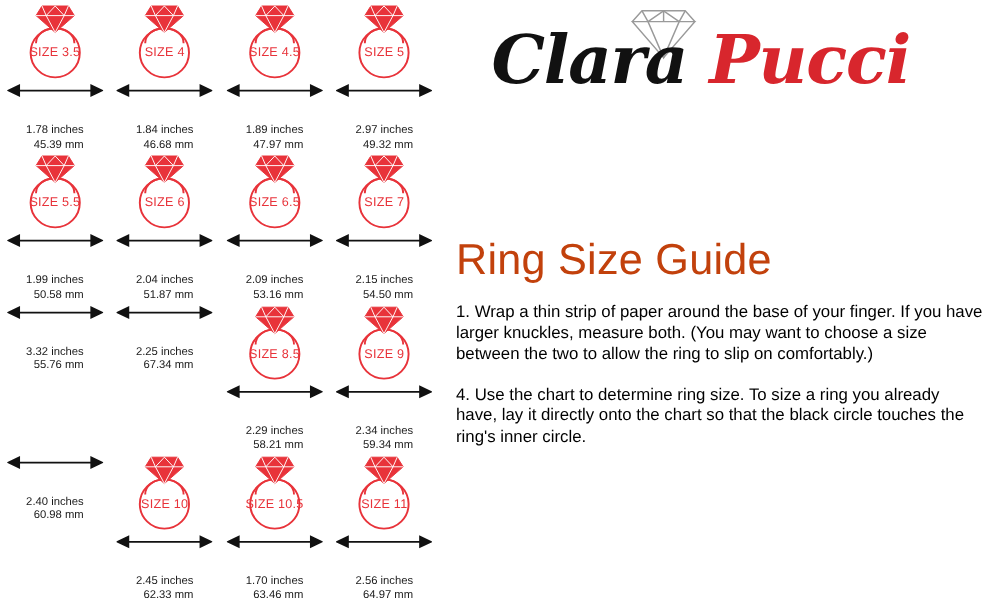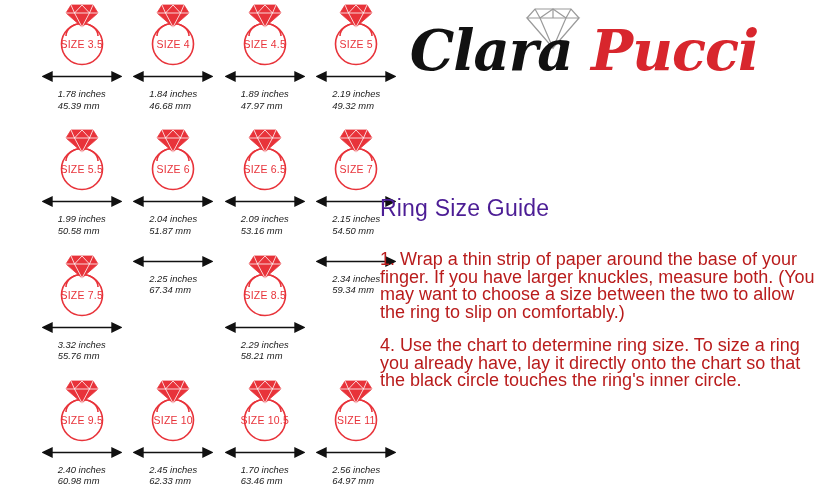--- a/index.html
+++ b/index.html
@@ -23,21 +23,20 @@
   
   .size-grid {
     position: absolute;
     left: 0;
     top: 0;
     width: 366px;
     height: 501px;
     display: grid;
     grid-template-columns: repeat(4, 91.5px);
     grid-template-rows: repeat(4, 125.25px);
-    padding-left: 36px;
   }
   .size-cell {
     position: relative;
     display: flex;
     flex-direction: column;
     align-items: center;
     justify-content: flex-start;
     padding-top: 2px;
     box-sizing: border-box;
   }
@@ -60,26 +59,25 @@
     font-family: "Liberation Sans", sans-serif;
     letter-spacing: 0.2px;
   }
   .arrow-row {
     width: 80px;
     height: 13px;
     position: relative;
     margin-top: 1px;
   }
   .measure-lines {
-    margin-top: 6px;
-    text-align: left;
+    margin-top: 20px;
+    text-align: right;
     line-height: 11.5px;
     font-size: 9.4px;
     color: #1a1a1a;
-    font-style: italic;
   }
   .measure-lines div {
     white-space: nowrap;
   }
 
   
   .right-panel {
     position: absolute;
     left: 366px;
     top: 3px;
@@ -113,36 +111,36 @@
     letter-spacing: -1px;
     white-space: nowrap;
   }
   .logo-clara { color: #111111; }
   .logo-pucci { color: #d8262d; }
 
   .guide-title {
     position: absolute;
     left: 14px;
     top: 192px;
-    font-size: 23px;
+    font-size: 36px;
     font-weight: normal;
-    color: #4c1d95;
+    color: #c2410c;
     letter-spacing: 0.2px;
   }
 
   .steps {
     position: absolute;
     left: 14px;
     top: 248px;
     width: 440px;
   }
   .step {
-    font-size: 18px;
+    font-size: 14px;
     line-height: 17.5px;
-    color: #b91c1c;
+    color: #000000;
     margin-bottom: 16px;
   }
 </style>
 </head>
 <body>
 
 <div class="page">
 
   <div class="size-grid">
       <div class="size-cell">
@@ -262,21 +260,21 @@
         </div>
         <div class="arrow-row">
     <svg width="80" height="13" viewBox="0 0 80 13">
       <g stroke="#111111" stroke-width="1.4" fill="#111111">
         <line x1="9" y1="6.5" x2="71" y2="6.5"></line>
         <polygon points="1,6.5 10,2.2 10,10.8"></polygon>
         <polygon points="79,6.5 70,2.2 70,10.8"></polygon>
       </g>
     </svg></div>
         <div class="measure-lines">
-          <div>2.19 inches</div>
+          <div>2.97 inches</div>
           <div>49.32 mm</div>
         </div>
       </div>
       <div class="size-cell">
         <div class="ring-art">
     <svg width="78" height="66" viewBox="0 0 78 66">
       <g fill="none" stroke="#e8333a" stroke-width="1.6">
         <circle cx="39" cy="42" r="20.5"></circle>
         <path d="M39 21.5 C30 21.5 23 27 23 34"></path>
         <path d="M39 21.5 C48 21.5 55 27 55 34"></path>
@@ -395,38 +393,20 @@
         <polygon points="1,6.5 10,2.2 10,10.8"></polygon>
         <polygon points="79,6.5 70,2.2 70,10.8"></polygon>
       </g>
     </svg></div>
         <div class="measure-lines">
           <div>2.15 inches</div>
           <div>54.50 mm</div>
         </div>
       </div>
       <div class="size-cell">
-        <div class="ring-art">
-    <svg width="78" height="66" viewBox="0 0 78 66">
-      <g fill="none" stroke="#e8333a" stroke-width="1.6">
-        <circle cx="39" cy="42" r="20.5"></circle>
-        <path d="M39 21.5 C30 21.5 23 27 23 34"></path>
-        <path d="M39 21.5 C48 21.5 55 27 55 34"></path>
-      </g>
-      <g fill="#e8333a" stroke="#e8333a" stroke-width="0.8" stroke-linejoin="round">
-        <path d="M39 3 L28 3 L23 11 L39 25 L55 11 L50 3 Z"></path>
-      </g>
-      <g fill="none" stroke="#ffffff" stroke-width="0.8">
-        <path d="M23 11 L55 11"></path>
-        <path d="M28 3 L31.5 11 L39 25 L46.5 11 L50 3"></path>
-        <path d="M31.5 11 L39 3 L46.5 11"></path>
-      </g>
-    </svg>
-          <div class="size-label">SIZE 7.5</div>
-        </div>
         <div class="arrow-row">
     <svg width="80" height="13" viewBox="0 0 80 13">
       <g stroke="#111111" stroke-width="1.4" fill="#111111">
         <line x1="9" y1="6.5" x2="71" y2="6.5"></line>
         <polygon points="1,6.5 10,2.2 10,10.8"></polygon>
         <polygon points="79,6.5 70,2.2 70,10.8"></polygon>
       </g>
     </svg></div>
         <div class="measure-lines">
           <div>3.32 inches</div>
@@ -473,52 +453,52 @@
         <polygon points="1,6.5 10,2.2 10,10.8"></polygon>
         <polygon points="79,6.5 70,2.2 70,10.8"></polygon>
       </g>
     </svg></div>
         <div class="measure-lines">
           <div>2.29 inches</div>
           <div>58.21 mm</div>
         </div>
       </div>
       <div class="size-cell">
+        <div class="ring-art">
+    <svg width="78" height="66" viewBox="0 0 78 66">
+      <g fill="none" stroke="#e8333a" stroke-width="1.6">
+        <circle cx="39" cy="42" r="20.5"></circle>
+        <path d="M39 21.5 C30 21.5 23 27 23 34"></path>
+        <path d="M39 21.5 C48 21.5 55 27 55 34"></path>
+      </g>
+      <g fill="#e8333a" stroke="#e8333a" stroke-width="0.8" stroke-linejoin="round">
+        <path d="M39 3 L28 3 L23 11 L39 25 L55 11 L50 3 Z"></path>
+      </g>
+      <g fill="none" stroke="#ffffff" stroke-width="0.8">
+        <path d="M23 11 L55 11"></path>
+        <path d="M28 3 L31.5 11 L39 25 L46.5 11 L50 3"></path>
+        <path d="M31.5 11 L39 3 L46.5 11"></path>
+      </g>
+    </svg>
+          <div class="size-label">SIZE 9</div>
+        </div>
         <div class="arrow-row">
     <svg width="80" height="13" viewBox="0 0 80 13">
       <g stroke="#111111" stroke-width="1.4" fill="#111111">
         <line x1="9" y1="6.5" x2="71" y2="6.5"></line>
         <polygon points="1,6.5 10,2.2 10,10.8"></polygon>
         <polygon points="79,6.5 70,2.2 70,10.8"></polygon>
       </g>
     </svg></div>
         <div class="measure-lines">
           <div>2.34 inches</div>
           <div>59.34 mm</div>
         </div>
       </div>
       <div class="size-cell">
-        <div class="ring-art">
-    <svg width="78" height="66" viewBox="0 0 78 66">
-      <g fill="none" stroke="#e8333a" stroke-width="1.6">
-        <circle cx="39" cy="42" r="20.5"></circle>
-        <path d="M39 21.5 C30 21.5 23 27 23 34"></path>
-        <path d="M39 21.5 C48 21.5 55 27 55 34"></path>
-      </g>
-      <g fill="#e8333a" stroke="#e8333a" stroke-width="0.8" stroke-linejoin="round">
-        <path d="M39 3 L28 3 L23 11 L39 25 L55 11 L50 3 Z"></path>
-      </g>
-      <g fill="none" stroke="#ffffff" stroke-width="0.8">
-        <path d="M23 11 L55 11"></path>
-        <path d="M28 3 L31.5 11 L39 25 L46.5 11 L50 3"></path>
-        <path d="M31.5 11 L39 3 L46.5 11"></path>
-      </g>
-    </svg>
-          <div class="size-label">SIZE 9.5</div>
-        </div>
         <div class="arrow-row">
     <svg width="80" height="13" viewBox="0 0 80 13">
       <g stroke="#111111" stroke-width="1.4" fill="#111111">
         <line x1="9" y1="6.5" x2="71" y2="6.5"></line>
         <polygon points="1,6.5 10,2.2 10,10.8"></polygon>
         <polygon points="79,6.5 70,2.2 70,10.8"></polygon>
       </g>
     </svg></div>
         <div class="measure-lines">
           <div>2.40 inches</div>

